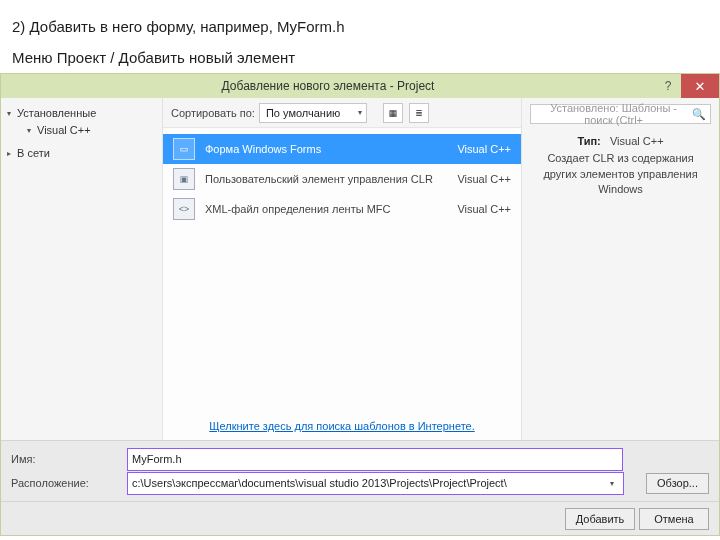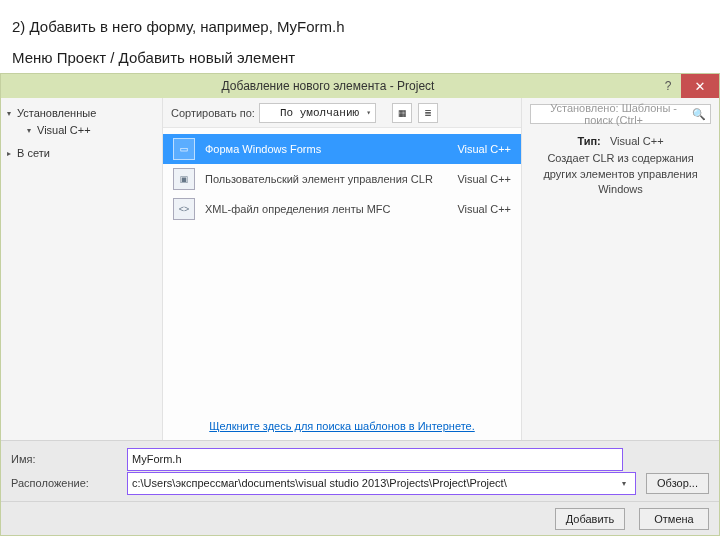--- a/index.html
+++ b/index.html
@@ -107,29 +107,28 @@
     display: flex;
     align-items: center;
     padding: 0 8px;
     gap: 4px;
     border-bottom: 1px solid #e6e6e6;
     background: #f5f5f5;
   }
   .sort-label { font-size: 11px; color: #444; }
   .sort-select {
     height: 20px;
-    padding: 0 16px 0 20px;
+    padding: 0 16px 0 6px;
     border: 1px solid #c8c8c8;
     background: #fff;
     font-size: 11px;
     position: relative;
     display: flex;
     align-items: center;
     min-width: 108px;
-    font-family: Liberation Mono, monospace;
   }
   .sort-select::after {
     content: "▾";
     position: absolute;
     right: 4px;
     font-size: 8px;
     color: #555;
   }
   .view-toggle {
     width: 20px;
@@ -248,30 +247,30 @@
     color: #555;
   }
   .browse-btn {
     height: 21px;
     padding: 0 10px;
     border: 1px solid #a8a8a8;
     background: #efefef;
     font-size: 11px;
     display: flex;
     align-items: center;
-    margin-left: 4px;
+    margin-left: 16px;
   }
   .button-bar {
     background: #eaeaea;
     height: 34px;
     display: flex;
     align-items: center;
     justify-content: flex-end;
     padding: 0 10px;
-    gap: 14px;
+    gap: 4px;
     border-top: 1px solid #d4d4d4;
   }
   .dlg-btn {
     height: 22px;
     min-width: 70px;
     border: 1px solid #a8a8a8;
     background: #efefef;
     font-size: 11px;
     display: flex;
     align-items: center;

